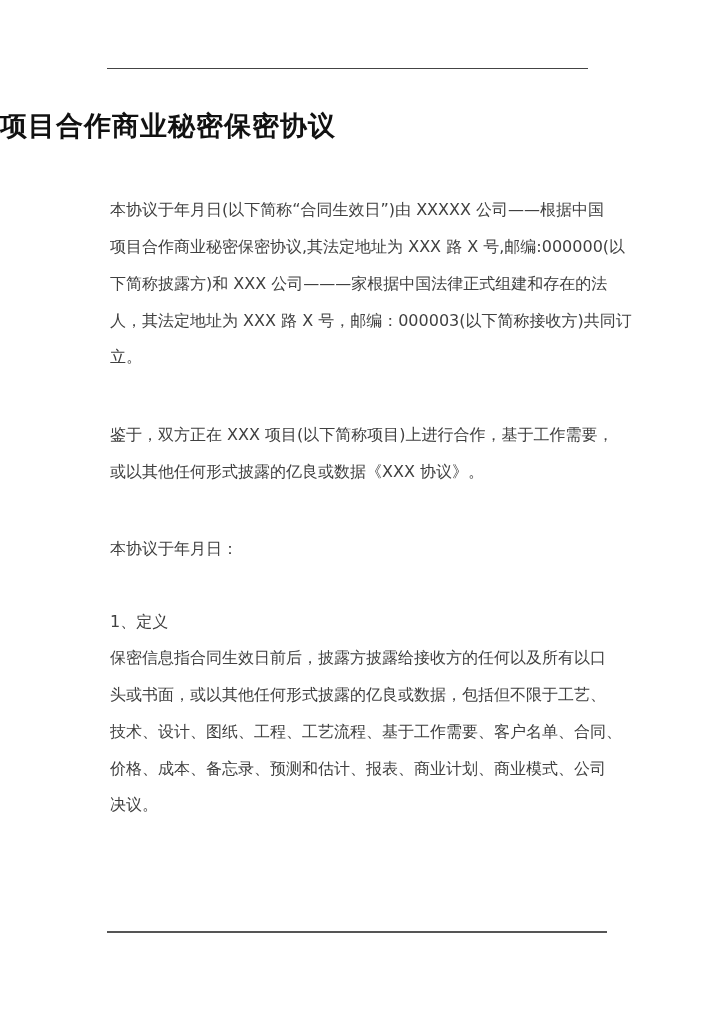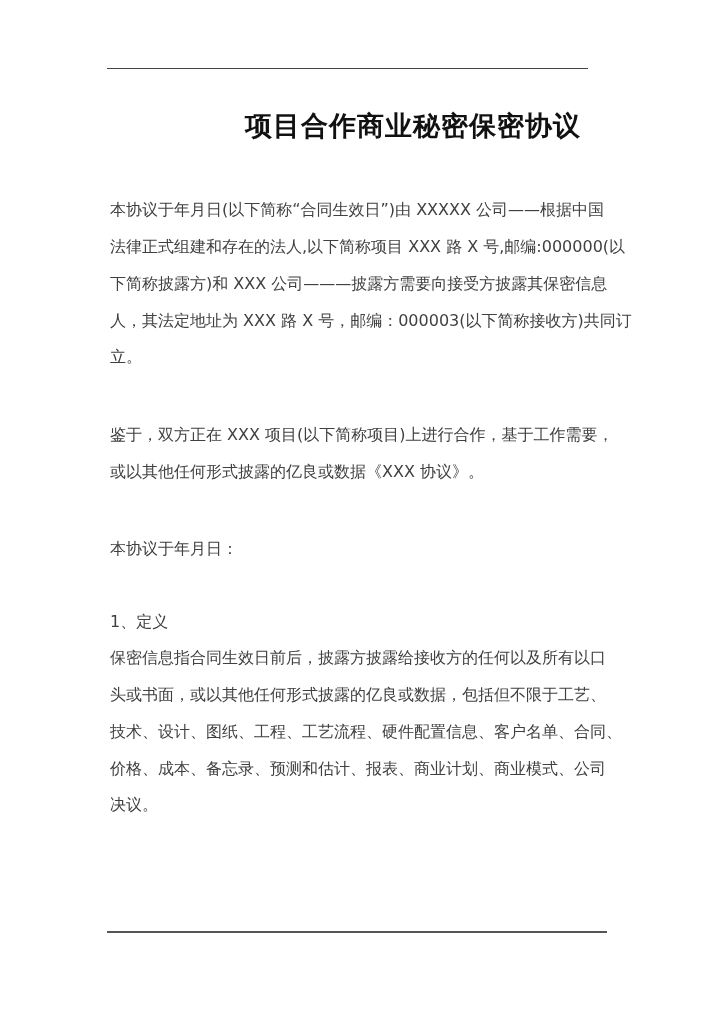--- a/index.html
+++ b/index.html
@@ -1,52 +1,52 @@
 <!DOCTYPE html>
 <html><head>
 <meta charset="utf-8">
 <style>
   html, body { margin: 0; padding: 0; background: #ffffff; }
   body { width: 720px; height: 1017px; position: relative; overflow: hidden;
          font-family: "DejaVu Sans", sans-serif; color: #1a1a1a; }
   .rule { position: absolute; height: 1px; background: #444; }
   .rule.top { left: 107px; top: 68px; width: 481px; }
   .rule.bottom { left: 107px; top: 931px; width: 500px; height: 2px; background: #555; }
-  .title { position: absolute; left: 0; width: 581px; top: 108px; text-align: right;
+  .title { position: absolute; left: 0; width: 581px; top: 108px; text-align: left;
            font-family: "DejaVu Serif", serif; font-weight: bold; font-size: 27px; letter-spacing: 1px; color: #111; }
   .line { position: absolute; left: 110px; font-size: 16px; white-space: nowrap; color: #404040; }
 </style>
 </head>
 <body>
 
 <div>
   <div class="rule top"></div>
 
   <div class="title">项目合作商业秘密保密协议</div>
 
   <div>
     <div class="line" style="top:200px">本协议于年月日(以下简称“合同生效日”)由 XXXXX 公司——根据中国</div>
-    <div class="line" style="top:237px">法律正式组建和存在的法人,以下简称项目 XXX 路 X 号,邮编:000000(以</div>
-    <div class="line" style="top:274px">下简称披露方)和 XXX 公司———披露方需要向接受方披露其保密信息</div>
+    <div class="line" style="top:237px">项目合作商业秘密保密协议,其法定地址为 XXX 路 X 号,邮编:000000(以</div>
+    <div class="line" style="top:274px">下简称披露方)和 XXX 公司———家根据中国法律正式组建和存在的法</div>
     <div class="line" style="top:311px">人，其法定地址为 XXX 路 X 号，邮编：000003(以下简称接收方)共同订</div>
     <div class="line" style="top:347px">立。</div>
   </div>
 
   <div>
     <div class="line" style="top:425px">鉴于，双方正在 XXX 项目(以下简称项目)上进行合作，基于工作需要，</div>
     <div class="line" style="top:462px">或以其他任何形式披露的亿良或数据《XXX 协议》。</div>
   </div>
 
   <div>
     <div class="line" style="top:539px">本协议于年月日：</div>
   </div>
 
   <div>
     <div class="line" style="top:612px">1、定义</div>
     <div class="line" style="top:648px">保密信息指合同生效日前后，披露方披露给接收方的任何以及所有以口</div>
     <div class="line" style="top:685px">头或书面，或以其他任何形式披露的亿良或数据，包括但不限于工艺、</div>
-    <div class="line" style="top:722px">技术、设计、图纸、工程、工艺流程、硬件配置信息、客户名单、合同、</div>
+    <div class="line" style="top:722px">技术、设计、图纸、工程、工艺流程、基于工作需要、客户名单、合同、</div>
     <div class="line" style="top:759px">价格、成本、备忘录、预测和估计、报表、商业计划、商业模式、公司</div>
     <div class="line" style="top:795px">决议。</div>
   </div>
 
   <div class="rule bottom"></div>
 </div>
 
 </body></html>

